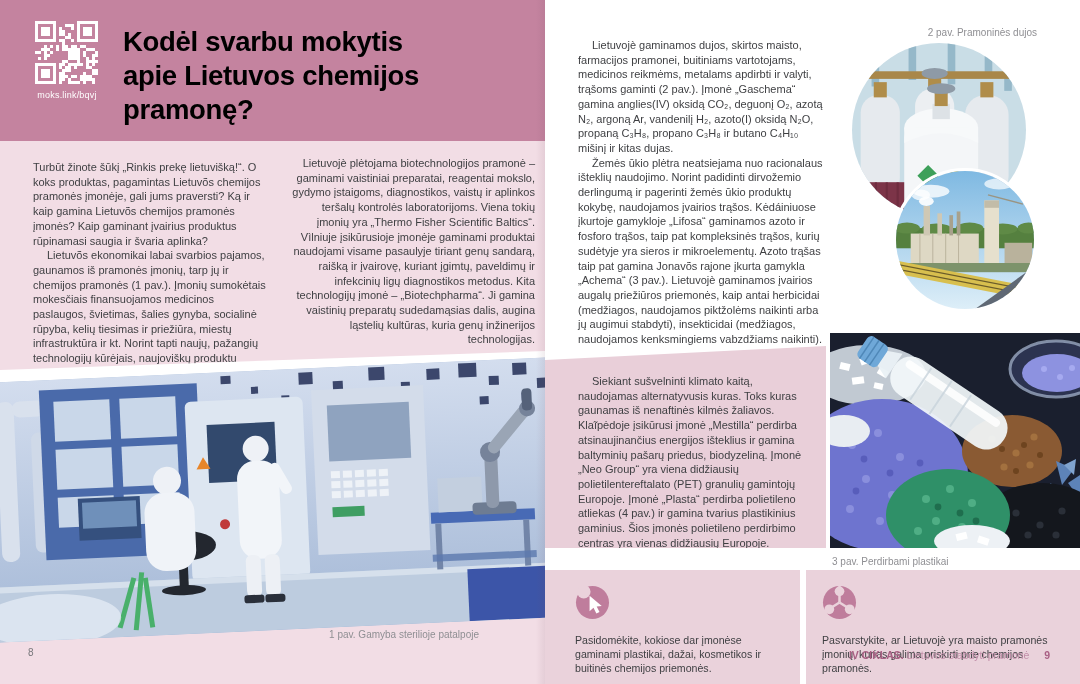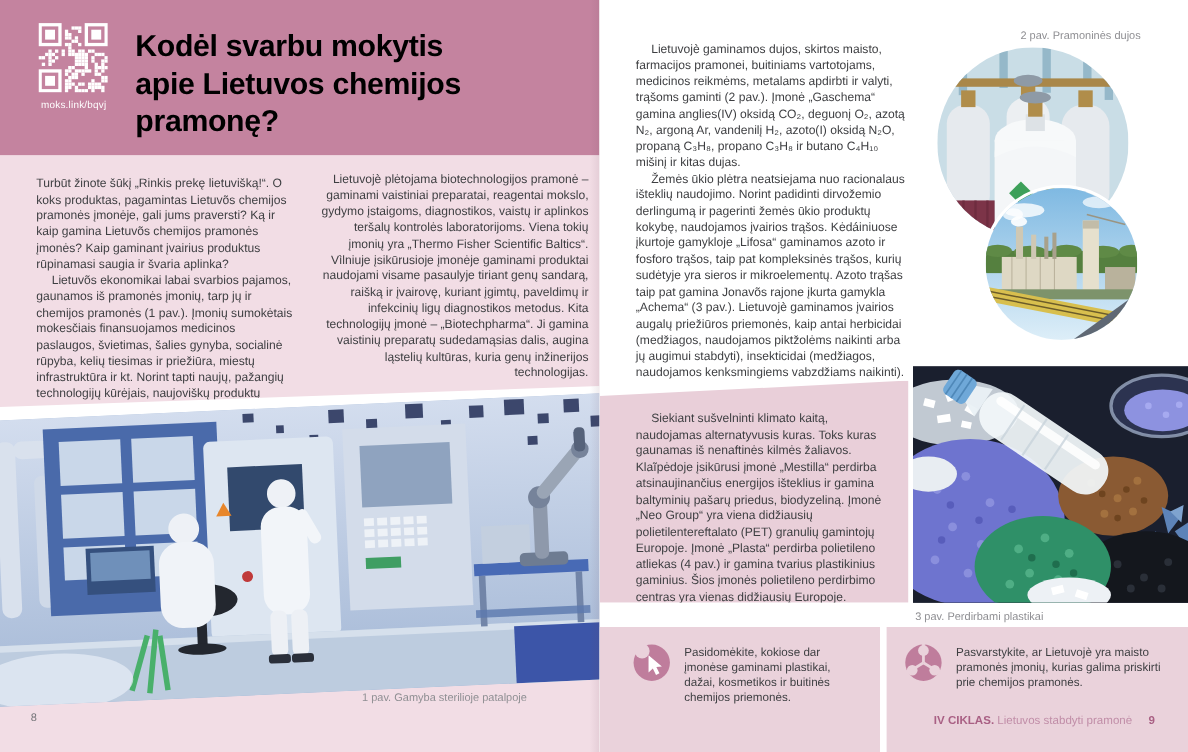--- a/index.html
+++ b/index.html
@@ -47,21 +47,21 @@
   .circle-photo svg{display:block;width:100%;height:100%;}
   .panel{left:0;top:346px;width:281px;height:202px;background:#e9cfd9;
          clip-path:polygon(0 14px,100% 0,100% 100%,0 100%);}
   .panel-text{left:33px;top:28px;width:234px;position:absolute;}
   .panel-text p{text-indent:14px;margin:0;}
   .photo4{left:285px;top:333px;width:250px;height:215px;overflow:hidden;background:#1a1f2e;}
   .photo4 svg{display:block;width:100%;height:100%;}
   .task-band{top:570px;height:114px;background:#ead2db;}
   .task1{left:0;width:255px;}
   .task2{left:261px;width:274px;}
-  .task{display:flex;gap:12px;box-sizing:border-box;padding:15px 16px 0 30px;}
+  .task{display:flex;gap:12px;box-sizing:border-box;padding:15px 16px 0 30px;flex-direction:column;}
   .task2.task{padding-left:16px;}
   .task-icon{flex:0 0 35px;width:35px;height:35px;}
   .task-text{font-size:10.6px;line-height:13.8px;color:#3e3f42;padding-top:2px;}
   .footer{top:649px;right:30px;font-size:10.5px;color:#c18ea8;}
   .footer b{color:#a96084;font-weight:700;}
   .footer .pg{color:#a96084;font-weight:700;margin-left:12px;}
   .fold{left:536px;top:0;width:9px;height:684px;
         background:linear-gradient(to right,rgba(110,70,90,0) 0%,rgba(110,70,90,.10) 100%);}
 </style>
 </head>

